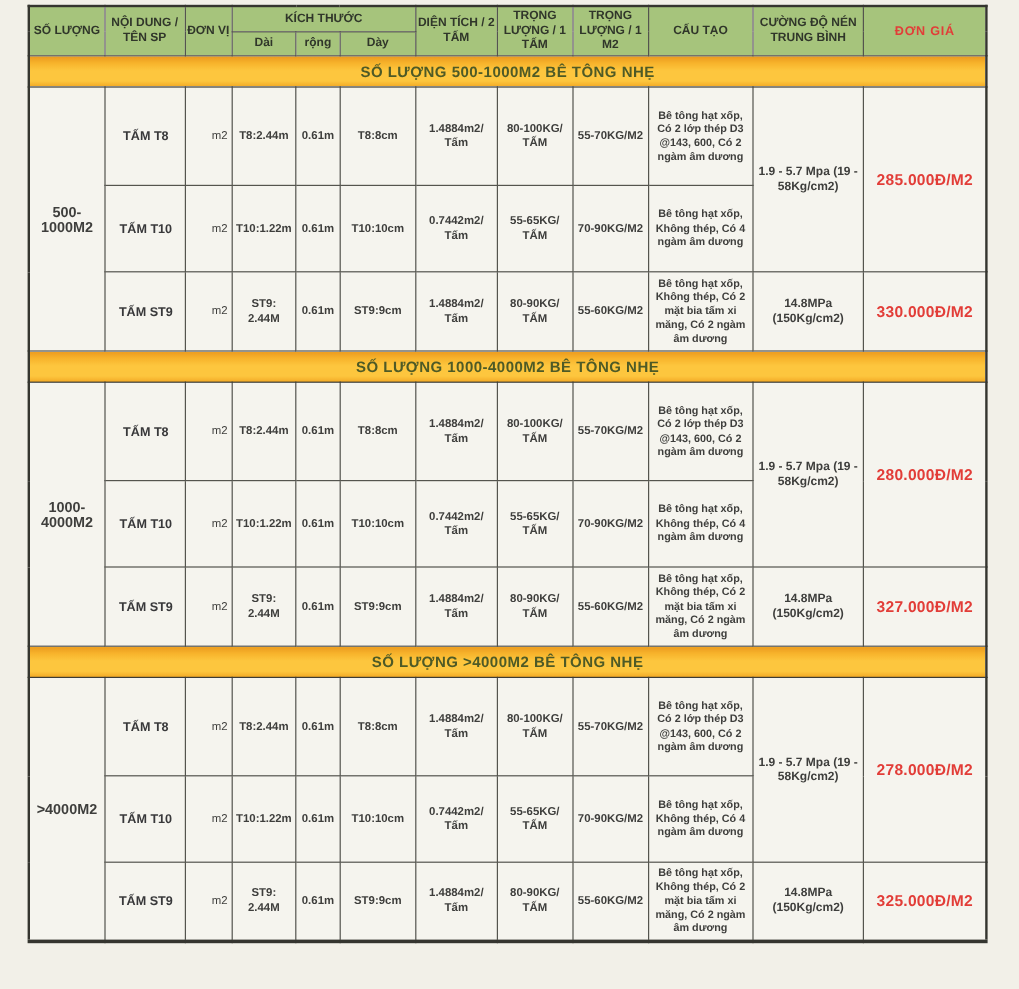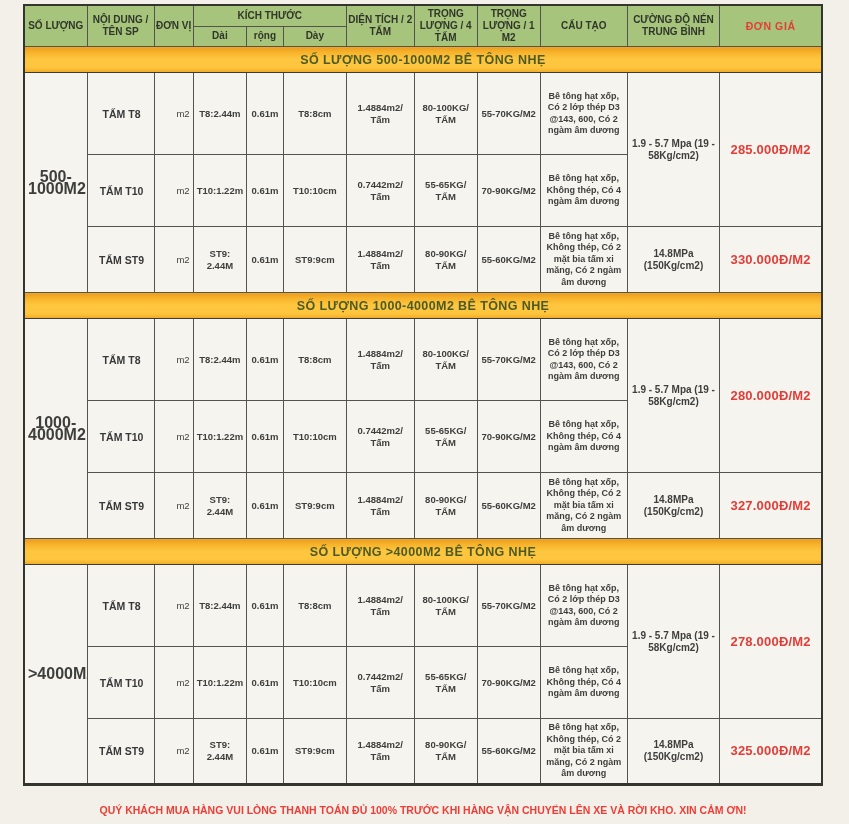--- a/index.html
+++ b/index.html
@@ -52,21 +52,21 @@
     color: #4e5a26;
     font-weight: 700;
     font-size: 12.5px;
     letter-spacing: 0.4px;
     padding: 1px;
     border-color: #3c3c36;
   }
   tr.row-a { height: 82px; }
   tr.row-b { height: 72px; }
   tr.row-c { height: 66px; }
-  td.group { font-weight: 700; font-size: 16px; }
+  td.group { font-weight: 700; font-size: 12px; }
   td.name  { text-align: center; padding-left: 5px; font-weight: 700; font-size: 10.5px; color: #38383a; }
   td.unit  { font-weight: 400; text-align: right; }
   td.cautao { font-size: 9px; line-height: 11.5px; padding: 2px 5px; }
   td.strength { font-size: 10px; }
   td.price {
     color: #e23d38;
     font-weight: 700;
     font-size: 13px;
     letter-spacing: 0.2px;
     text-align: center;
@@ -103,21 +103,21 @@
         <col style="width:11.6%">
         <col style="width:12.8%">
     </colgroup>
     <thead>
       <tr>
         <th rowspan="2">SỐ LƯỢNG</th>
         <th rowspan="2">NỘI DUNG / TÊN SP</th>
         <th rowspan="2">ĐƠN VỊ</th>
         <th colspan="3">KÍCH THƯỚC</th>
         <th rowspan="2">DIỆN TÍCH / 2 TẤM</th>
-        <th rowspan="2">TRỌNG LƯỢNG / 4 TẤM</th>
+        <th rowspan="2">TRỌNG LƯỢNG / 1 TẤM</th>
         <th rowspan="2">TRỌNG LƯỢNG / 1 M2</th>
         <th rowspan="2">CẤU TẠO</th>
         <th rowspan="2">CƯỜNG ĐỘ NÉN TRUNG BÌNH</th>
         <th rowspan="2" class="price-head">ĐƠN GIÁ</th>
       </tr>
       <tr>
         <th>Dài</th>
         <th>rộng</th>
         <th>Dày</th>
       </tr>
@@ -250,15 +250,14 @@
         <td>80-90KG/ TẤM</td>
         <td>55-60KG/M2</td>
         <td class="cautao">Bê tông hạt xốp, Không thép, Có 2 mặt bia tấm xi măng, Có 2 ngàm âm dương</td>
         <td class="strength">14.8MPa (150Kg/cm2)</td>
         <td class="price">325.000Đ/M2</td>
       </tr>
     </tbody>
   </table>
 
   <div class="notes">
-    <div>QUÝ KHÁCH MUA HÀNG VUI LÒNG THANH TOÁN ĐỦ 100% TRƯỚC KHI HÀNG VẬN CHUYỂN LÊN XE VÀ RỜI KHO. XIN CẢM ƠN!</div>
   </div>
 </div>
 
 </body></html>

